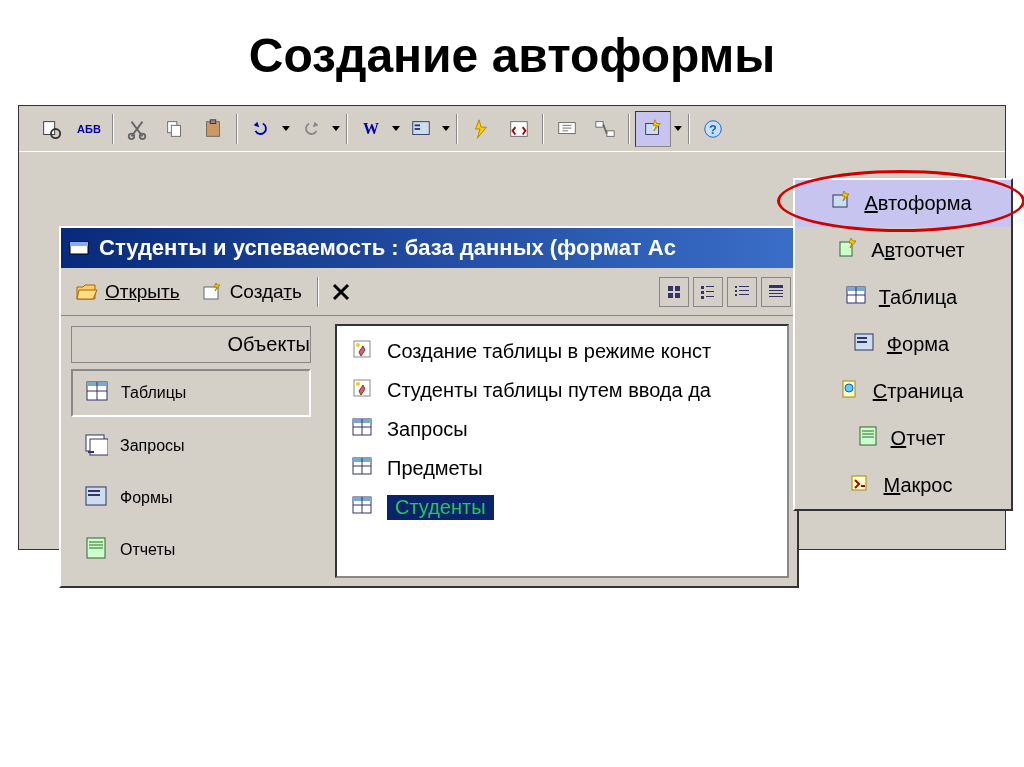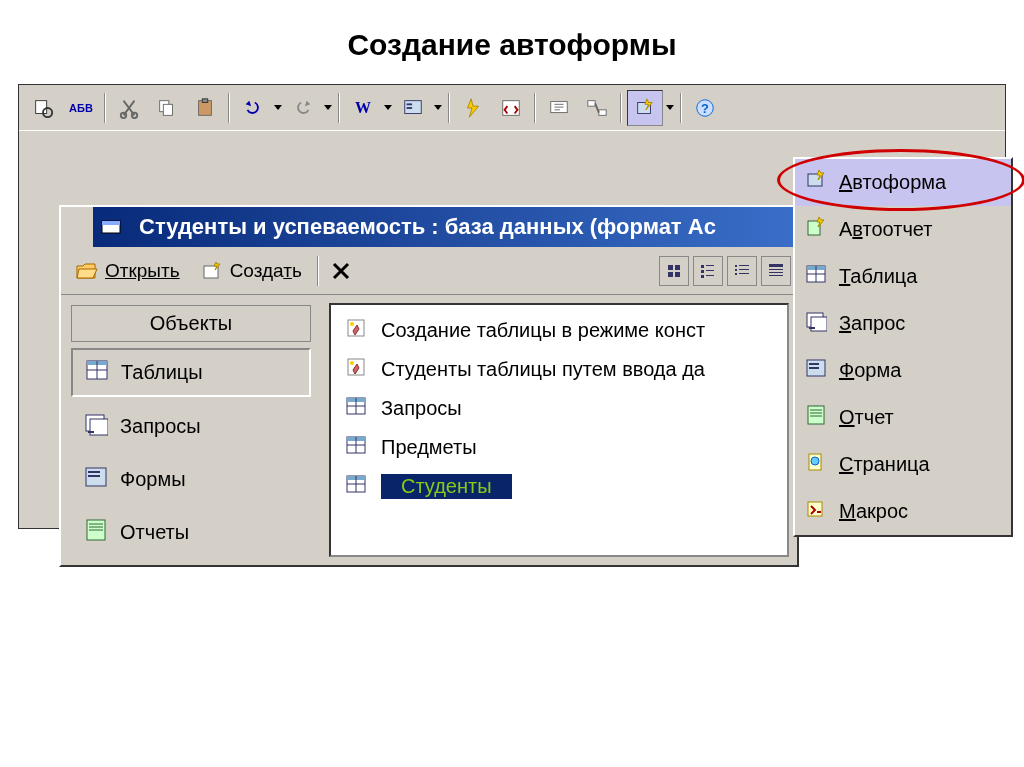--- a/index.html
+++ b/index.html
@@ -6,39 +6,39 @@
   body {
     margin: 0;
     font-family: Tahoma, Arial, sans-serif;
     background: #fff;
     width: 1024px;
     height: 767px;
     overflow: hidden;
   }
   .slide-title {
     text-align: center;
-    font-size: 30px;
+    font-size: 48px;
     font-weight: bold;
     padding: 28px 0 22px 0;
     color: #000;
   }
   .screenshot-frame {
     border: 1px solid #333;
     margin: 0 18px 0 18px;
     height: 445px;
     background: #d4d0c8;
     position: relative;
     overflow: visible;
   }
   
   .toolbar {
     height: 46px;
     display: flex;
     align-items: center;
-    padding: 4px 6px;
+    padding: 4px 14px;
     gap: 2px;
     background: #d4d0c8;
     border-bottom: 1px solid #fff;
     text-align: center;
   }
   .tb-btn {
     width: 36px;
     height: 36px;
     display: flex;
     align-items: center;
@@ -83,22 +83,21 @@
   }
   .db-titlebar {
     height: 40px;
     background: linear-gradient(to right, #082a7a, #3a6ec8);
     color: #fff;
     font-weight: bold;
     font-size: 22px;
     display:flex;
     align-items:center;
     padding: 0 8px;
-    gap: 16px;
-    margin-left: 32px;
+    gap: 8px;
   }
   .db-toolbar {
     height: 48px;
     display:flex;
     align-items:center;
     padding: 4px 6px;
     gap: 4px;
     border-bottom: 1px solid #888;
   }
   .db-tbtn {
@@ -112,81 +111,82 @@
   .db-tbtn .u { text-decoration: underline; }
   .db-body {
     display:flex;
     height: 270px;
   }
   .obj-panel {
     width: 260px;
     padding: 10px 10px;
   }
   .obj-header {
-    text-align:center;
+    text-align:right;
     font-size: 20px;
     padding: 6px 0;
     border: 1px solid #888;
     background: #d4d0c8;
   }
   .obj-item {
     display:flex;
     align-items:center;
     gap: 12px;
     padding: 8px 12px;
-    font-size: 20px;
+    font-size: 16px;
     margin-top: 6px;
     border: 1px solid transparent;
   }
   .obj-item.selected {
     background: #d4d0c8;
     border: 2px solid;
     border-top-color:#888; border-left-color:#888;
     border-bottom-color:#fff; border-right-color:#fff;
   }
   .list-panel {
     flex:1;
     background: #fff;
     border: 2px inset #888;
-    margin: 8px 8px 8px 8px;
+    margin: 8px 8px 8px 14px;
     padding: 6px 10px;
     overflow:hidden;
   }
   .list-item {
     display:flex;
     align-items:center;
     gap: 14px;
     font-size: 20px;
     padding: 6px 4px;
     white-space: nowrap;
   }
   .list-item.selected span.lbl {
     background: #0a246a;
-    color:#84cc16;
+    color:#22c55e;
     outline: 1px dotted #fff;
-    padding: 1px 20px;
+    padding: 1px 8px;
   }
   
   .dropdown {
     position: absolute;
     right: -8px;
     top: 72px;
     width: 220px;
     background: #d4d0c8;
     border: 2px solid;
     border-top-color:#fff; border-left-color:#fff;
     border-bottom-color:#333; border-right-color:#333;
     z-index: 10;
   }
   .dd-item {
     display:flex;
     align-items:center;
     gap: 12px;
     padding: 10px 14px 10px 10px;
     font-size: 20px;
+    justify-content: center;
   }
   .dd-item .u { text-decoration: underline; }
   .dd-item.hover {
     background: #c8c4f0;
   }
   .highlight-oval {
     position:absolute;
     right: -20px;
     top: 64px;
     width: 248px;
@@ -328,49 +328,41 @@
         <span><svg width="22" height="22" viewBox="0 0 22 22">
             <rect x="2" y="3" width="18" height="16" fill="#fff" stroke="#336"></rect>
             <rect x="2" y="3" width="18" height="4" fill="#7ac"></rect>
             <line x1="11" y1="3" x2="11" y2="19" stroke="#336"></line>
             <line x1="2" y1="11" x2="20" y2="11" stroke="#336"></line>
           </svg></span>
         <span><span class="u">Т</span>аблица</span>
       </div>
       <div class="dd-item">
         <span><svg width="22" height="22" viewBox="0 0 22 22">
-            <rect x="2" y="3" width="16" height="14" fill="#fff" stroke="#336"></rect>
-            <rect x="6" y="7" width="16" height="14" fill="#fff" stroke="#336"></rect>
-            <path d="M4 18 L10 18" stroke="#336" stroke-width="2"></path>
-          </svg></span>
-        <span><span class="u">З</span>апрос</span>
-      </div>
-      <div class="dd-item">
-        <span><svg width="22" height="22" viewBox="0 0 22 22">
             <rect x="2" y="3" width="18" height="16" fill="#cde" stroke="#336"></rect>
             <rect x="4" y="6" width="10" height="2" fill="#336"></rect>
             <rect x="4" y="10" width="10" height="2" fill="#336"></rect>
           </svg></span>
         <span><span class="u">Ф</span>орма</span>
+      </div>
+      <div class="dd-item">
+        <span><svg width="22" height="22" viewBox="0 0 22 22">
+            <rect x="4" y="3" width="12" height="16" fill="#ffc" stroke="#a80"></rect>
+            <circle cx="10" cy="10" r="4" fill="#6cf" stroke="#06c"></circle>
+          </svg></span>
+        <span><span class="u">С</span>траница</span>
       </div>
       <div class="dd-item">
         <span><svg width="22" height="22" viewBox="0 0 22 22">
             <rect x="3" y="2" width="16" height="18" fill="#cfc" stroke="#363"></rect>
             <line x1="5" y1="6" x2="17" y2="6" stroke="#363"></line>
             <line x1="5" y1="9" x2="17" y2="9" stroke="#363"></line>
             <line x1="5" y1="12" x2="17" y2="12" stroke="#363"></line>
           </svg></span>
         <span><span class="u">О</span>тчет</span>
-      </div>
-      <div class="dd-item">
-        <span><svg width="22" height="22" viewBox="0 0 22 22">
-            <rect x="4" y="3" width="12" height="16" fill="#ffc" stroke="#a80"></rect>
-            <circle cx="10" cy="10" r="4" fill="#6cf" stroke="#06c"></circle>
-          </svg></span>
-        <span><span class="u">С</span>траница</span>
       </div>
       <div class="dd-item">
         <span><svg width="22" height="22" viewBox="0 0 22 22">
             <rect x="3" y="4" width="14" height="14" fill="#ffc" stroke="#a80"></rect>
             <path d="M6 8 L10 12 L6 16 M12 14 L16 14" stroke="#a00" stroke-width="2" fill="none"></path>
           </svg></span>
         <span><span class="u">М</span>акрос</span>
       </div>
     </div>
 

